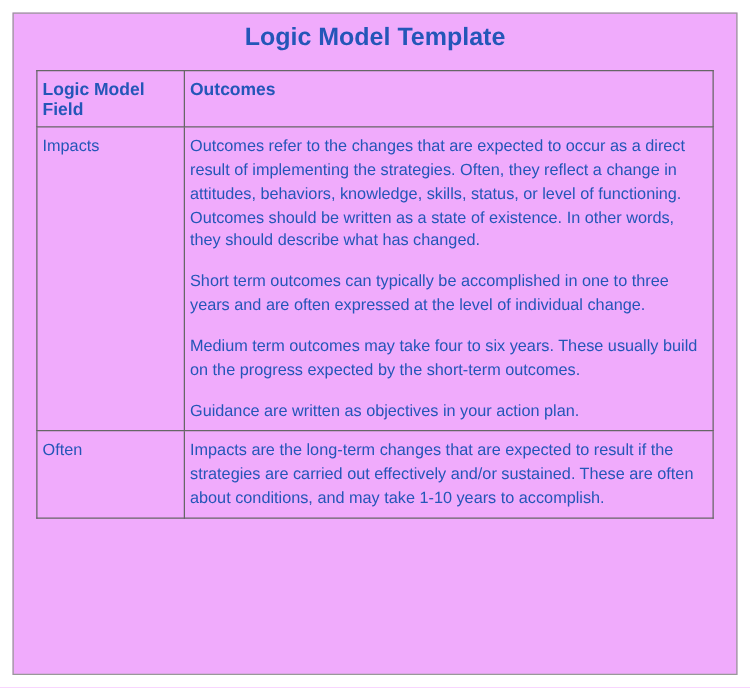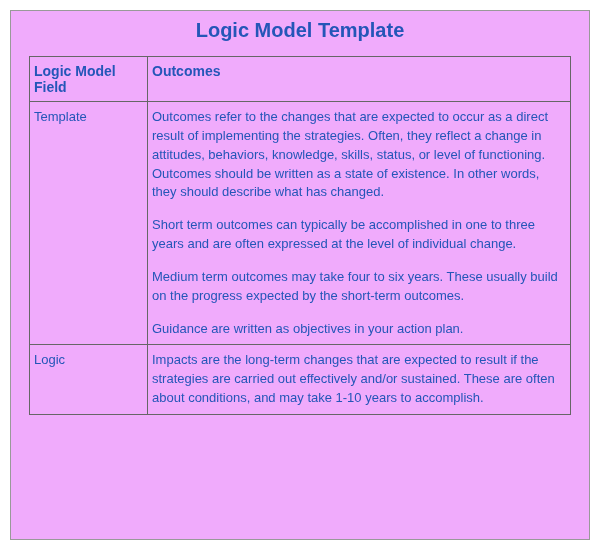--- a/index.html
+++ b/index.html
@@ -74,29 +74,29 @@
       <col class="col-guidance">
     </colgroup>
     <thead>
       <tr>
         <th>Logic Model Field</th>
         <th>Outcomes</th>
       </tr>
     </thead>
     <tbody>
       <tr>
-        <td>Template</td>
+        <td>Impacts</td>
         <td>
           <div class="para">Outcomes refer to the changes that are expected to occur as a direct result of implementing the strategies. Often, they reflect a change in attitudes, behaviors, knowledge, skills, status, or level of functioning. Outcomes should be written as a state of existence.  In other words, they should describe what has changed.</div>
           <div class="para">Short term outcomes can typically be accomplished in one to three years and are often expressed at the level of individual change.</div>
           <div class="para">Medium term outcomes may take four to six years.  These usually build on the progress expected by the short-term outcomes.</div>
           <div class="para">Guidance are written as objectives in your action plan.</div>
         </td>
       </tr>
       <tr>
-        <td>Logic</td>
+        <td>Often</td>
         <td>
           <div class="para">Impacts are the long-term changes that are expected to result if the strategies are carried out effectively and/or sustained.  These are often about conditions, and may take 1-10 years to accomplish.</div>
         </td>
       </tr>
     </tbody>
   </table>
 </div>
 
 </body></html>

